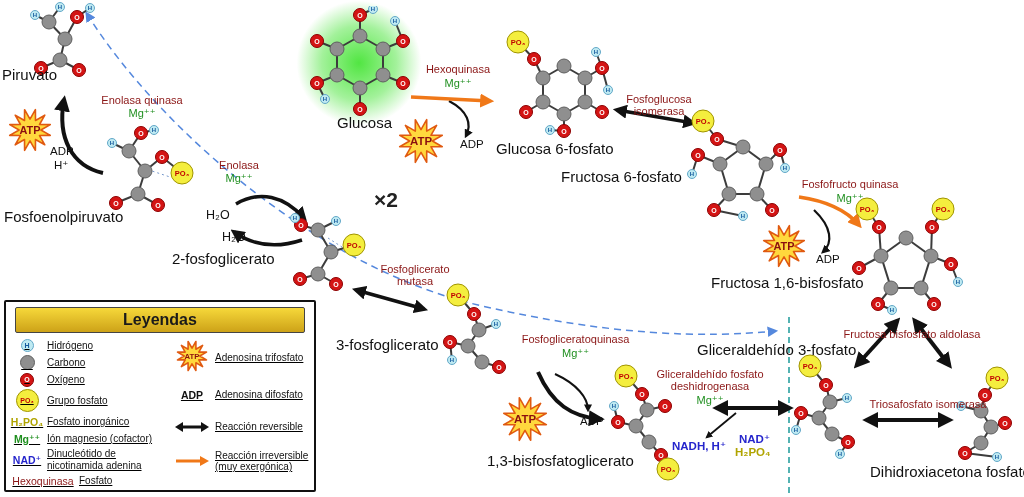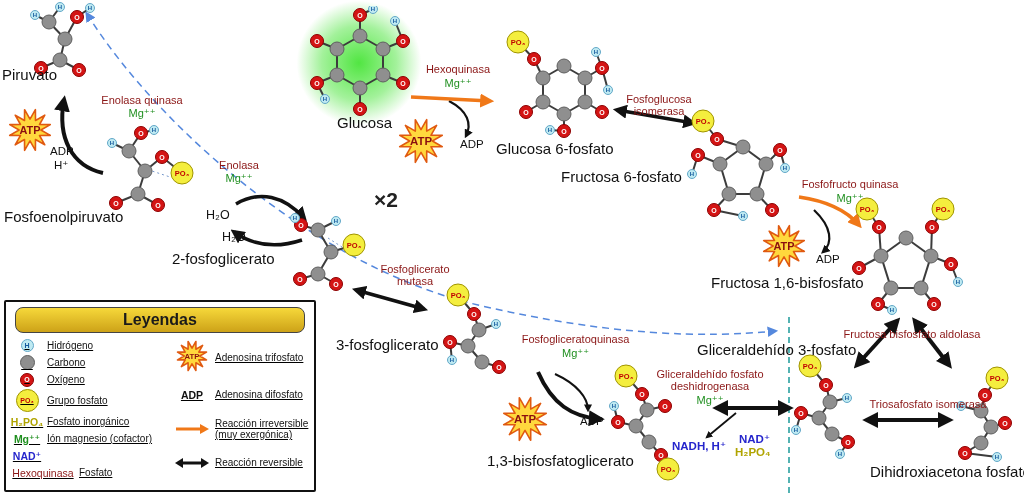--- a/index.html
+++ b/index.html
@@ -14,21 +14,21 @@
   .mlabel{position:absolute;font-size:15px;color:#111;white-space:nowrap;}
   .enz{position:absolute;font-size:11px;line-height:1.13;color:#8b1616;text-align:center;}
   .mg{position:absolute;font-size:11px;color:#1f8f1f;text-align:center;}
   .txt{position:absolute;font-size:11.5px;color:#111;white-space:nowrap;}
   .x2{position:absolute;font-size:21px;font-weight:bold;color:#222;}
   .blue{color:#2525cc;font-weight:bold;}
   .pi{color:#b0a400;font-weight:bold;}
   
   .legend{position:absolute;left:4px;top:300px;width:312px;height:192px;background:#fff;
           border:2px solid #111;border-radius:2px;box-sizing:border-box;}
-  .lg-title{margin:5px 9px 4px;border:1px solid #444;border-radius:8px;
+  .lg-title{margin:5px 9px 4px;border:1px solid #444;border-radius:2px;
             background:linear-gradient(#f6d83a,#cda218);
             text-align:center;font-weight:bold;font-size:16px;color:#1a1a1a;padding:3px 0;}
   .lg-cols{display:flex;text-decoration:underline;}
   .lg-col-left{width:162px;}
   .lg-col-right{flex:1;}
   .lg-row{display:flex;align-items:center;gap:5px;padding:1px 2px 1px 6px;min-height:15px;}
   .lg-icon{width:30px;flex:none;display:flex;justify-content:center;align-items:center;}
   .lg-label{font-size:10px;color:#111;line-height:1.15;}
   .atom{border-radius:50%;display:flex;align-items:center;justify-content:center;font-weight:bold;}
   .atom-h{width:11px;height:11px;background:#bfeaf2;border:1px solid #63a8c8;font-size:7px;color:#155a9e;}
@@ -553,20 +553,21 @@
         <div class="lg-row">
           <span class="lg-icon">
               <span class="sym sym-mg">Mg⁺⁺</span>
             </span>
           <span class="lg-label">Ión magnesio (cofactor)</span>
         </div>
         <div class="lg-row">
           <span class="lg-icon">
               <span class="sym sym-nad">NAD⁺</span>
             </span>
+          <span class="lg-label" style="width:112px">Dinucleótido de nicotinamida adenina</span>
         </div>
         <div class="lg-row">
           <span class="lg-icon" style="width:62px">
               <span class="sym-enz">Hexoquinasa</span>
             </span>
           <span class="lg-label">Fosfato</span>
         </div>
       </div>
       <div class="lg-col-right">
         <div class="lg-row" style="min-height:38px">
@@ -576,37 +577,37 @@
                   <text x="18" y="21" text-anchor="middle" font-size="7.800000000000001" font-weight="bold" fill="#8c0f0f" font-family="&quot;Liberation Sans&quot;,&quot;DejaVu Sans&quot;,sans-serif">ATP</text>
                 </svg></span>
             </span>
           <span class="lg-label" style="width:92px">Adenosina trifosfato</span>
         </div>
         <div class="lg-row" style="min-height:30px">
           <span class="lg-icon" style="width:36px">
               <span class="sym sym-adp">ADP</span>
             </span>
           <span class="lg-label" style="width:92px">Adenosina difosfato</span>
-        </div>
-        <div class="lg-row" style="min-height:34px">
-          <span class="lg-icon" style="width:36px">
-            <svg width="34" height="12">
-                <line x1="1" y1="6" x2="26" y2="6" stroke="#f07818" stroke-width="3"></line>
-                <polygon points="25,1 34,6 25,11" fill="#f07818"></polygon>
-              </svg>
-          </span>
-          <span class="lg-label" style="width:96px">Reacción irreversible (muy exergónica)</span>
         </div>
         <div class="lg-row" style="min-height:30px">
           <span class="lg-icon" style="width:36px">
             <svg width="34" height="12">
                 <line x1="6" y1="6" x2="28" y2="6" stroke="#111" stroke-width="3"></line>
                 <polygon points="8,1 0,6 8,11" fill="#111"></polygon>
                 <polygon points="26,1 34,6 26,11" fill="#111"></polygon>
               </svg>
           </span>
           <span class="lg-label" style="width:96px">Reacción reversible</span>
         </div>
+        <div class="lg-row" style="min-height:34px">
+          <span class="lg-icon" style="width:36px">
+            <svg width="34" height="12">
+                <line x1="1" y1="6" x2="26" y2="6" stroke="#f07818" stroke-width="3"></line>
+                <polygon points="25,1 34,6 25,11" fill="#f07818"></polygon>
+              </svg>
+          </span>
+          <span class="lg-label" style="width:96px">Reacción irreversible (muy exergónica)</span>
+        </div>
       </div>
     </div>
   </div>
 
 </div>
 
 </body></html>

